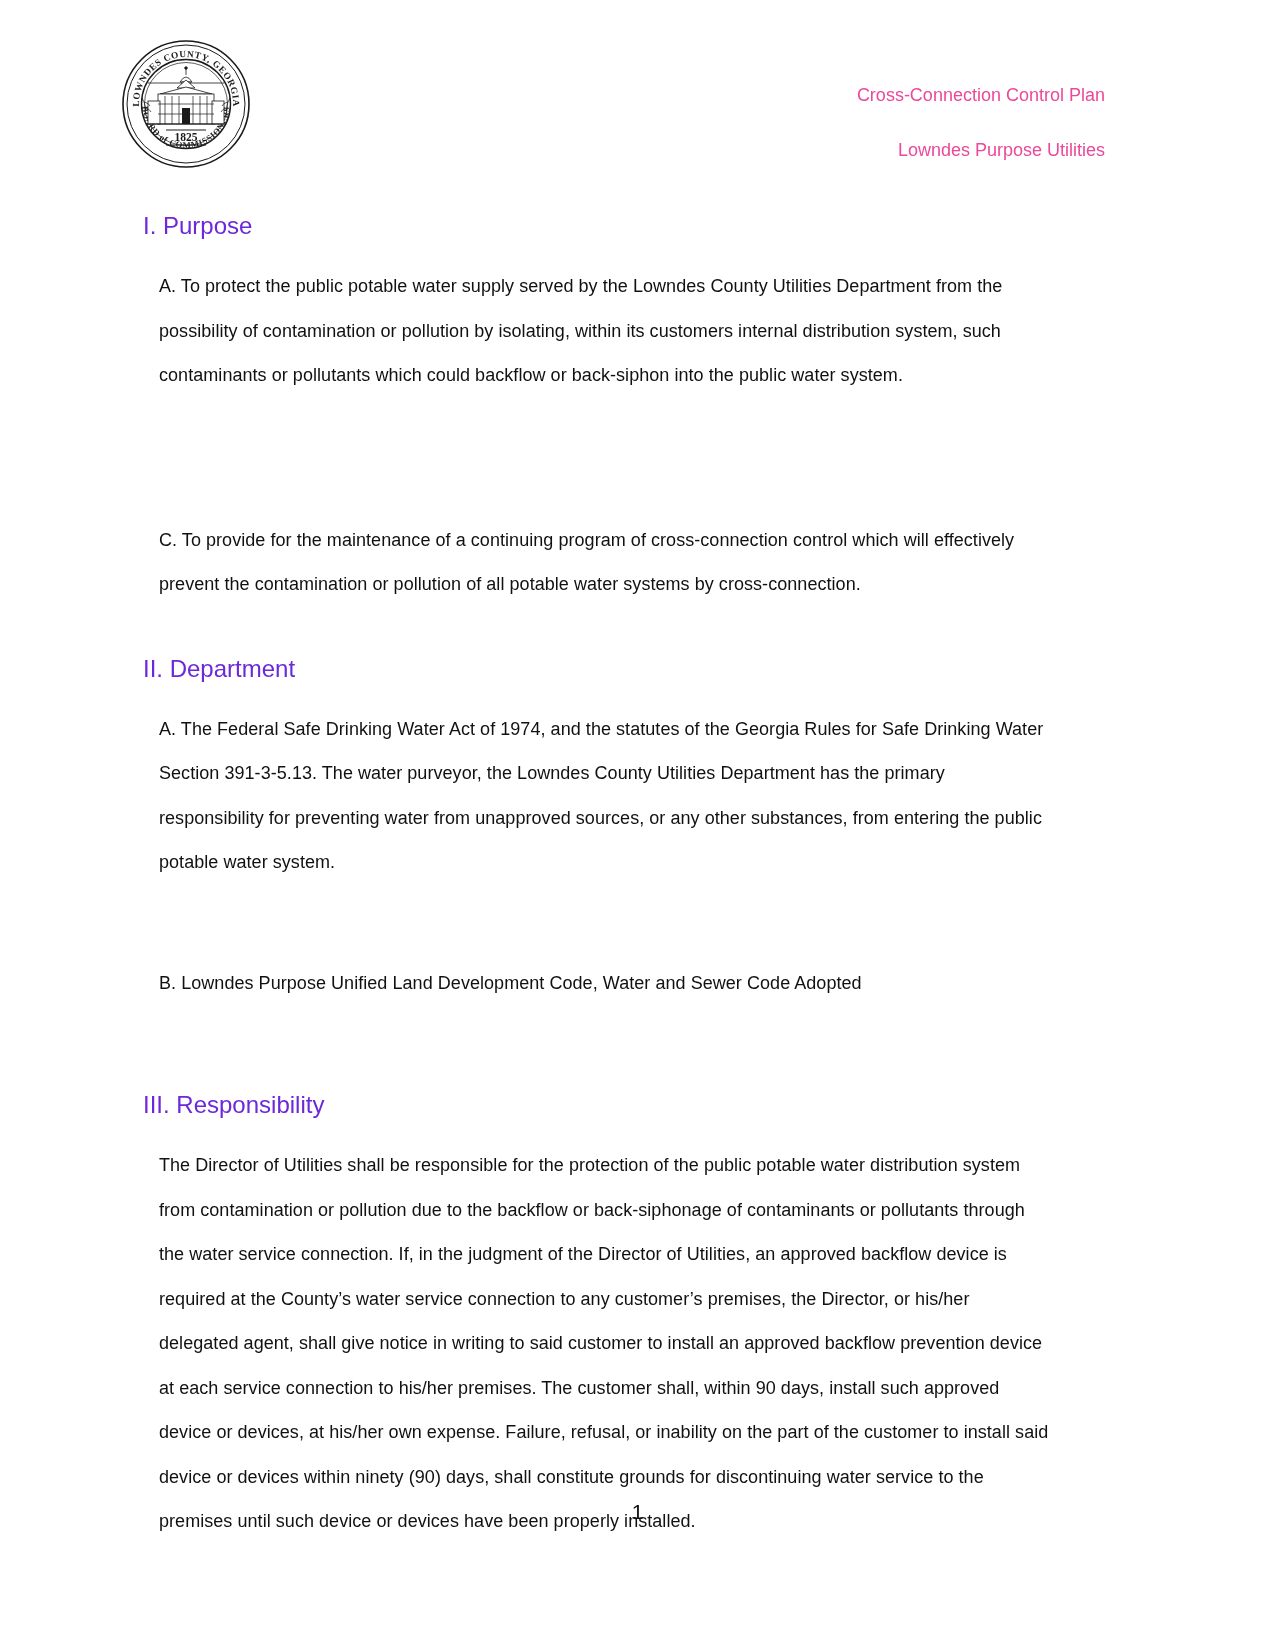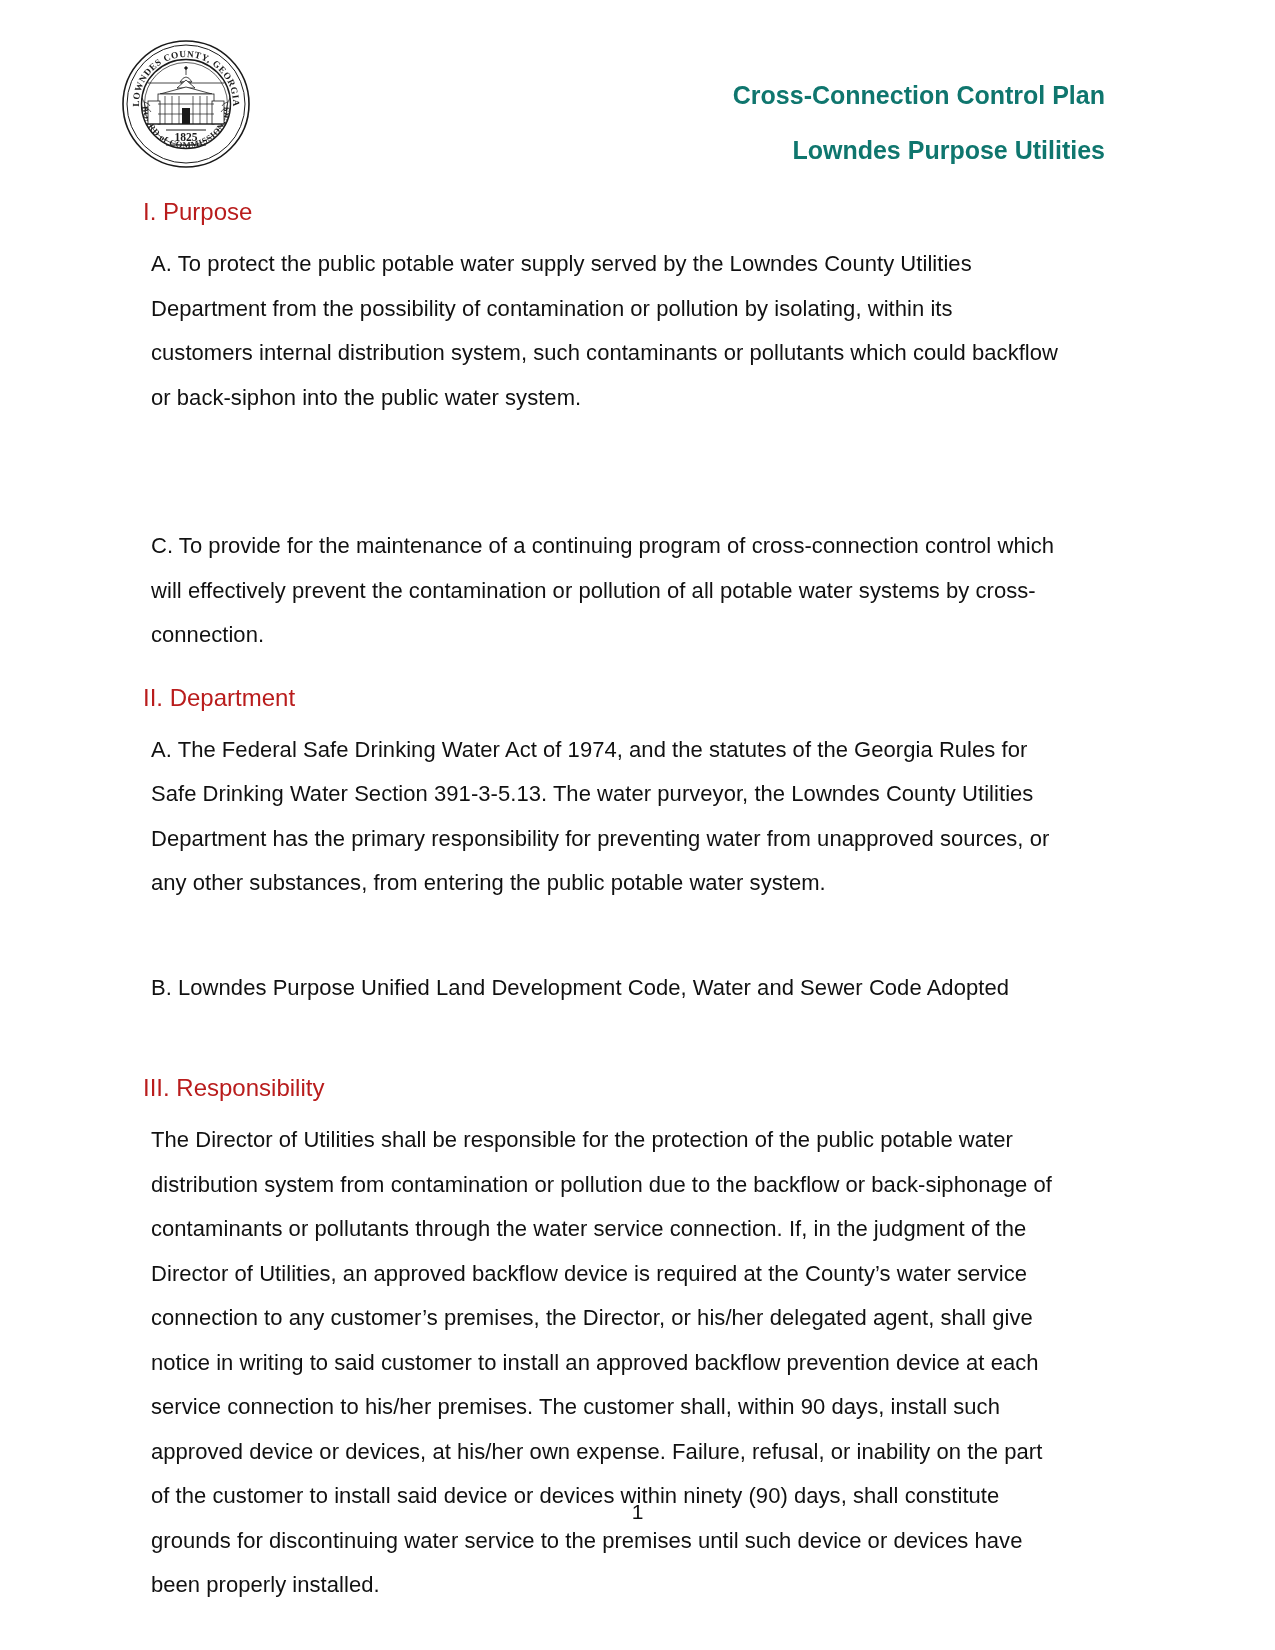--- a/index.html
+++ b/index.html
@@ -37,44 +37,43 @@
   }
   .seal svg { display: block; width: 132px; height: 132px; }
 
   .header-titles {
     position: absolute;
     right: 60px;
     top: 30px;
     text-align: right;
   }
   .header-title-line {
-    font-size: 25px;
+    font-size: 18px;
     line-height: 55px;
-    color: #0f766e;
+    color: #ec4899;
     white-space: nowrap;
-    font-weight: bold;
   }
 
   
   .content {
     position: absolute;
     left: 143px;
     top: 190px;
     width: 925px;
   }
   .heading {
     font-size: 24px;
     line-height: 44px;
-    margin: 0 0 2px 0;
-    color: #b91c1c;
+    margin: 14px 0 2px 0;
+    color: #6d28d9;
   }
   .para {
-    font-size: 22px;
+    font-size: 18px;
     line-height: 44.5px;
-    margin: 8px;
+    margin: 16px;
     color: #111;
     text-align: left;
     letter-spacing: 0.05px;
   }
   .gap-sm { height: 10px; }
   .gap-md { height: 44px; }
   .gap-lg { height: 48px; }
 
   .section-block { margin: 0; }
 

